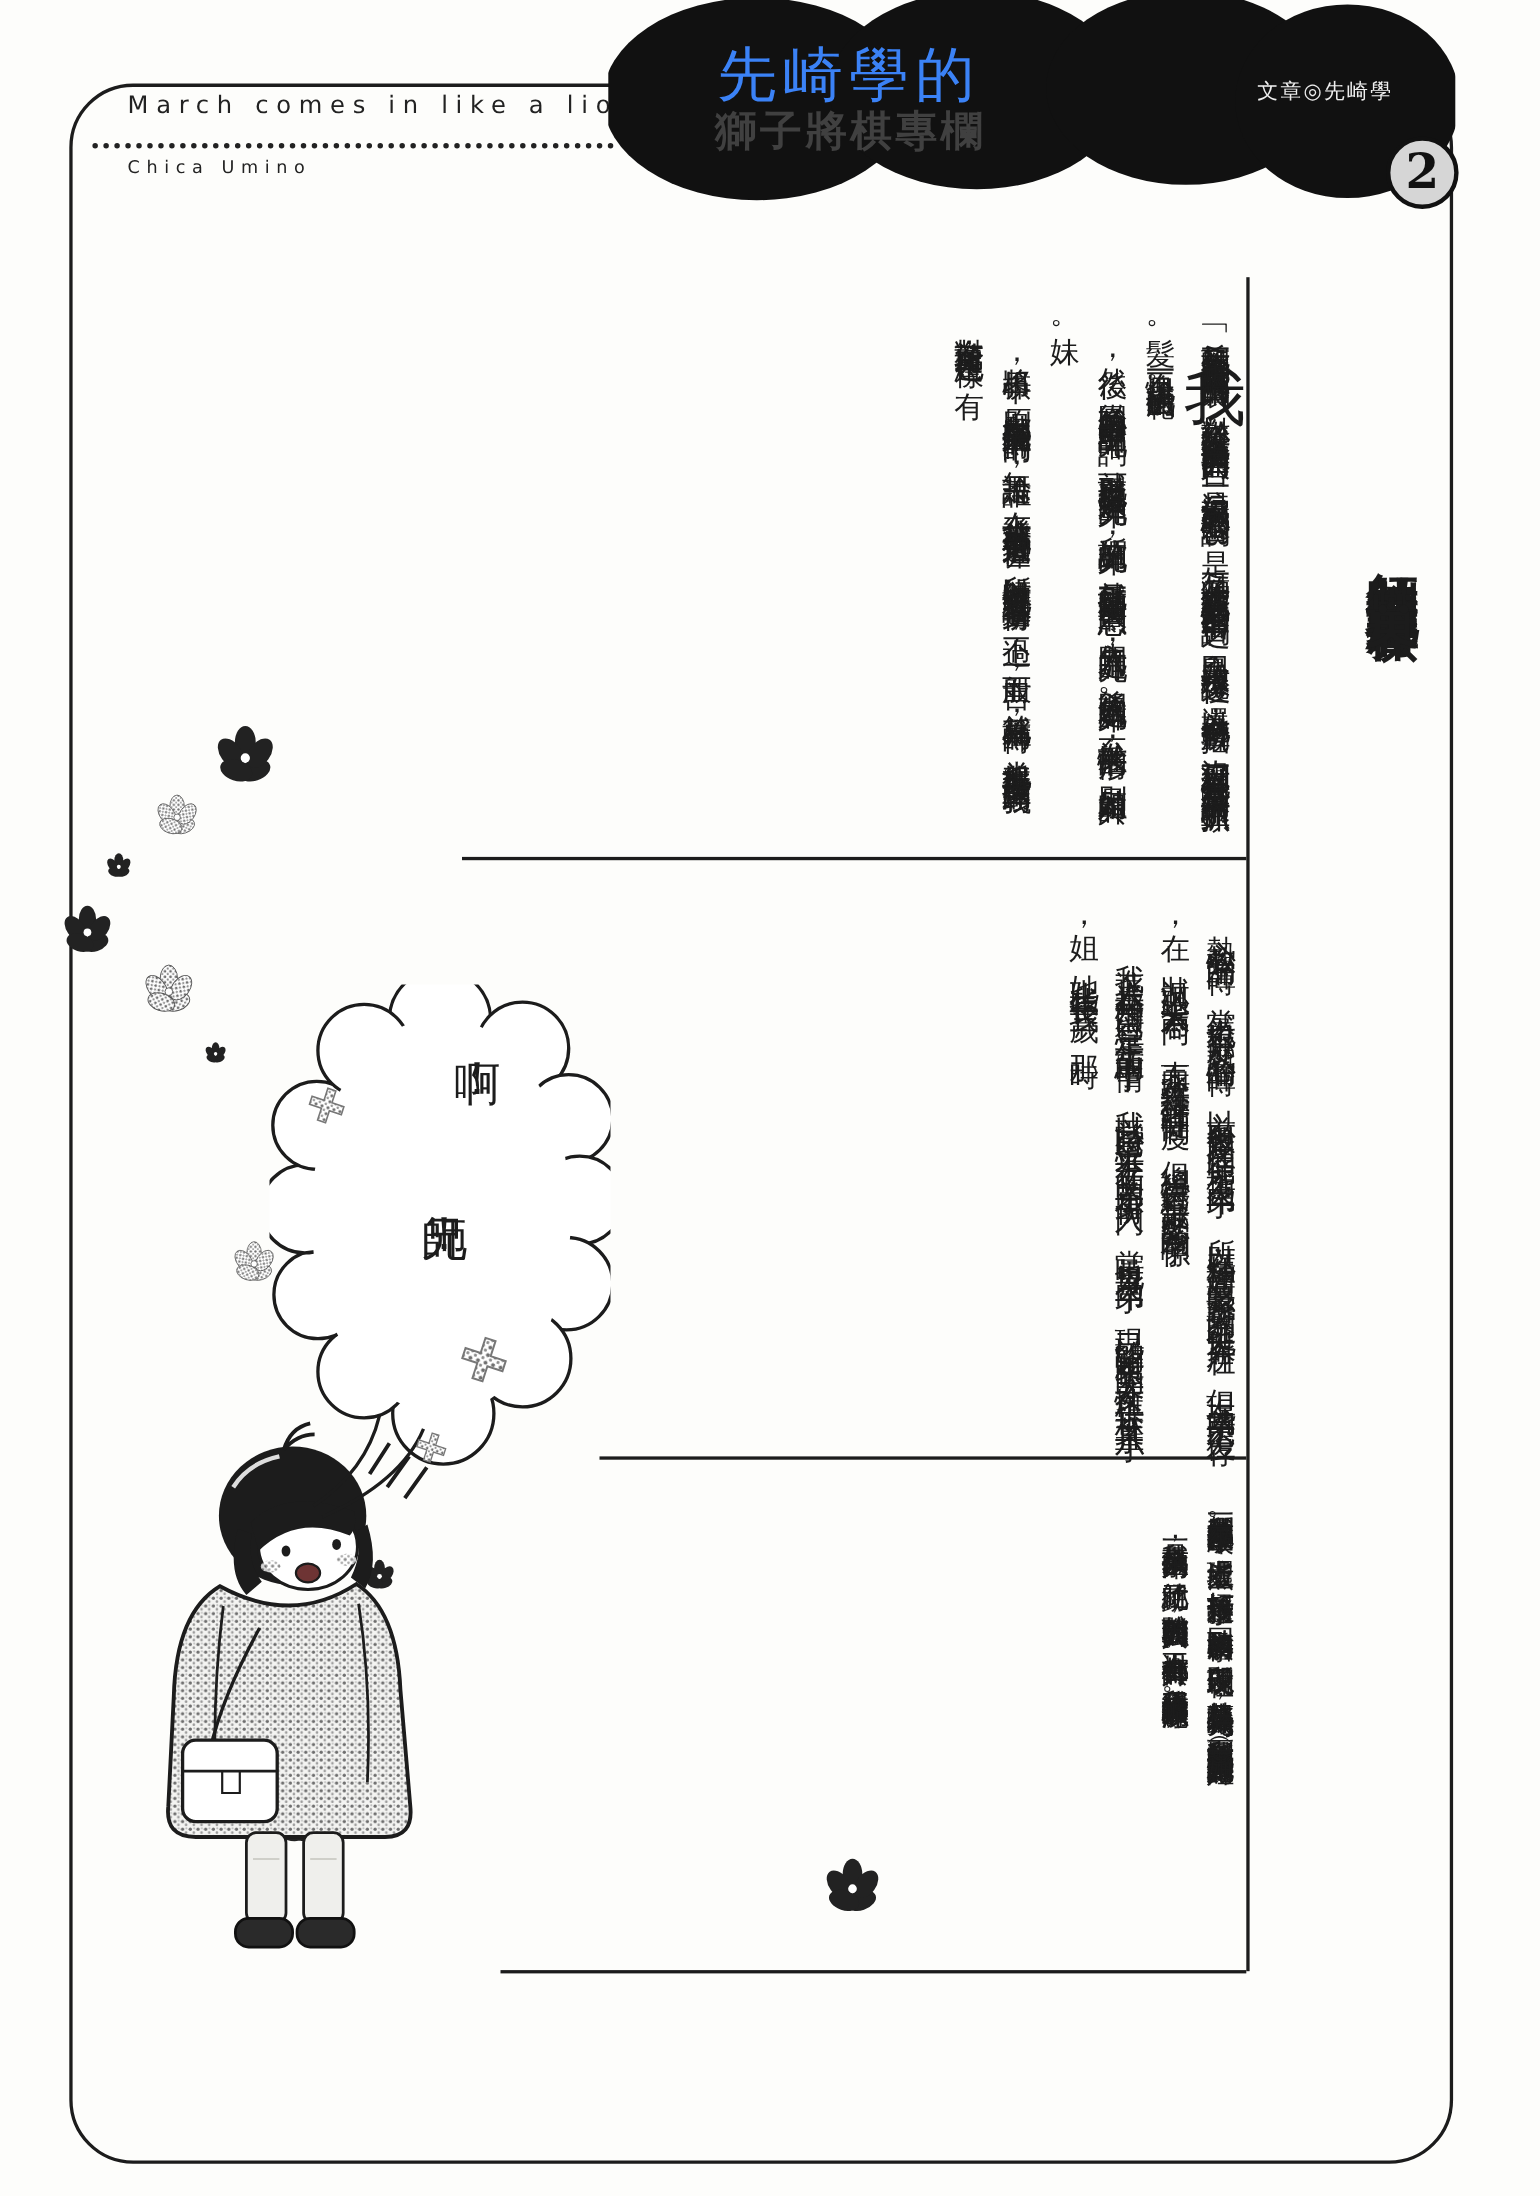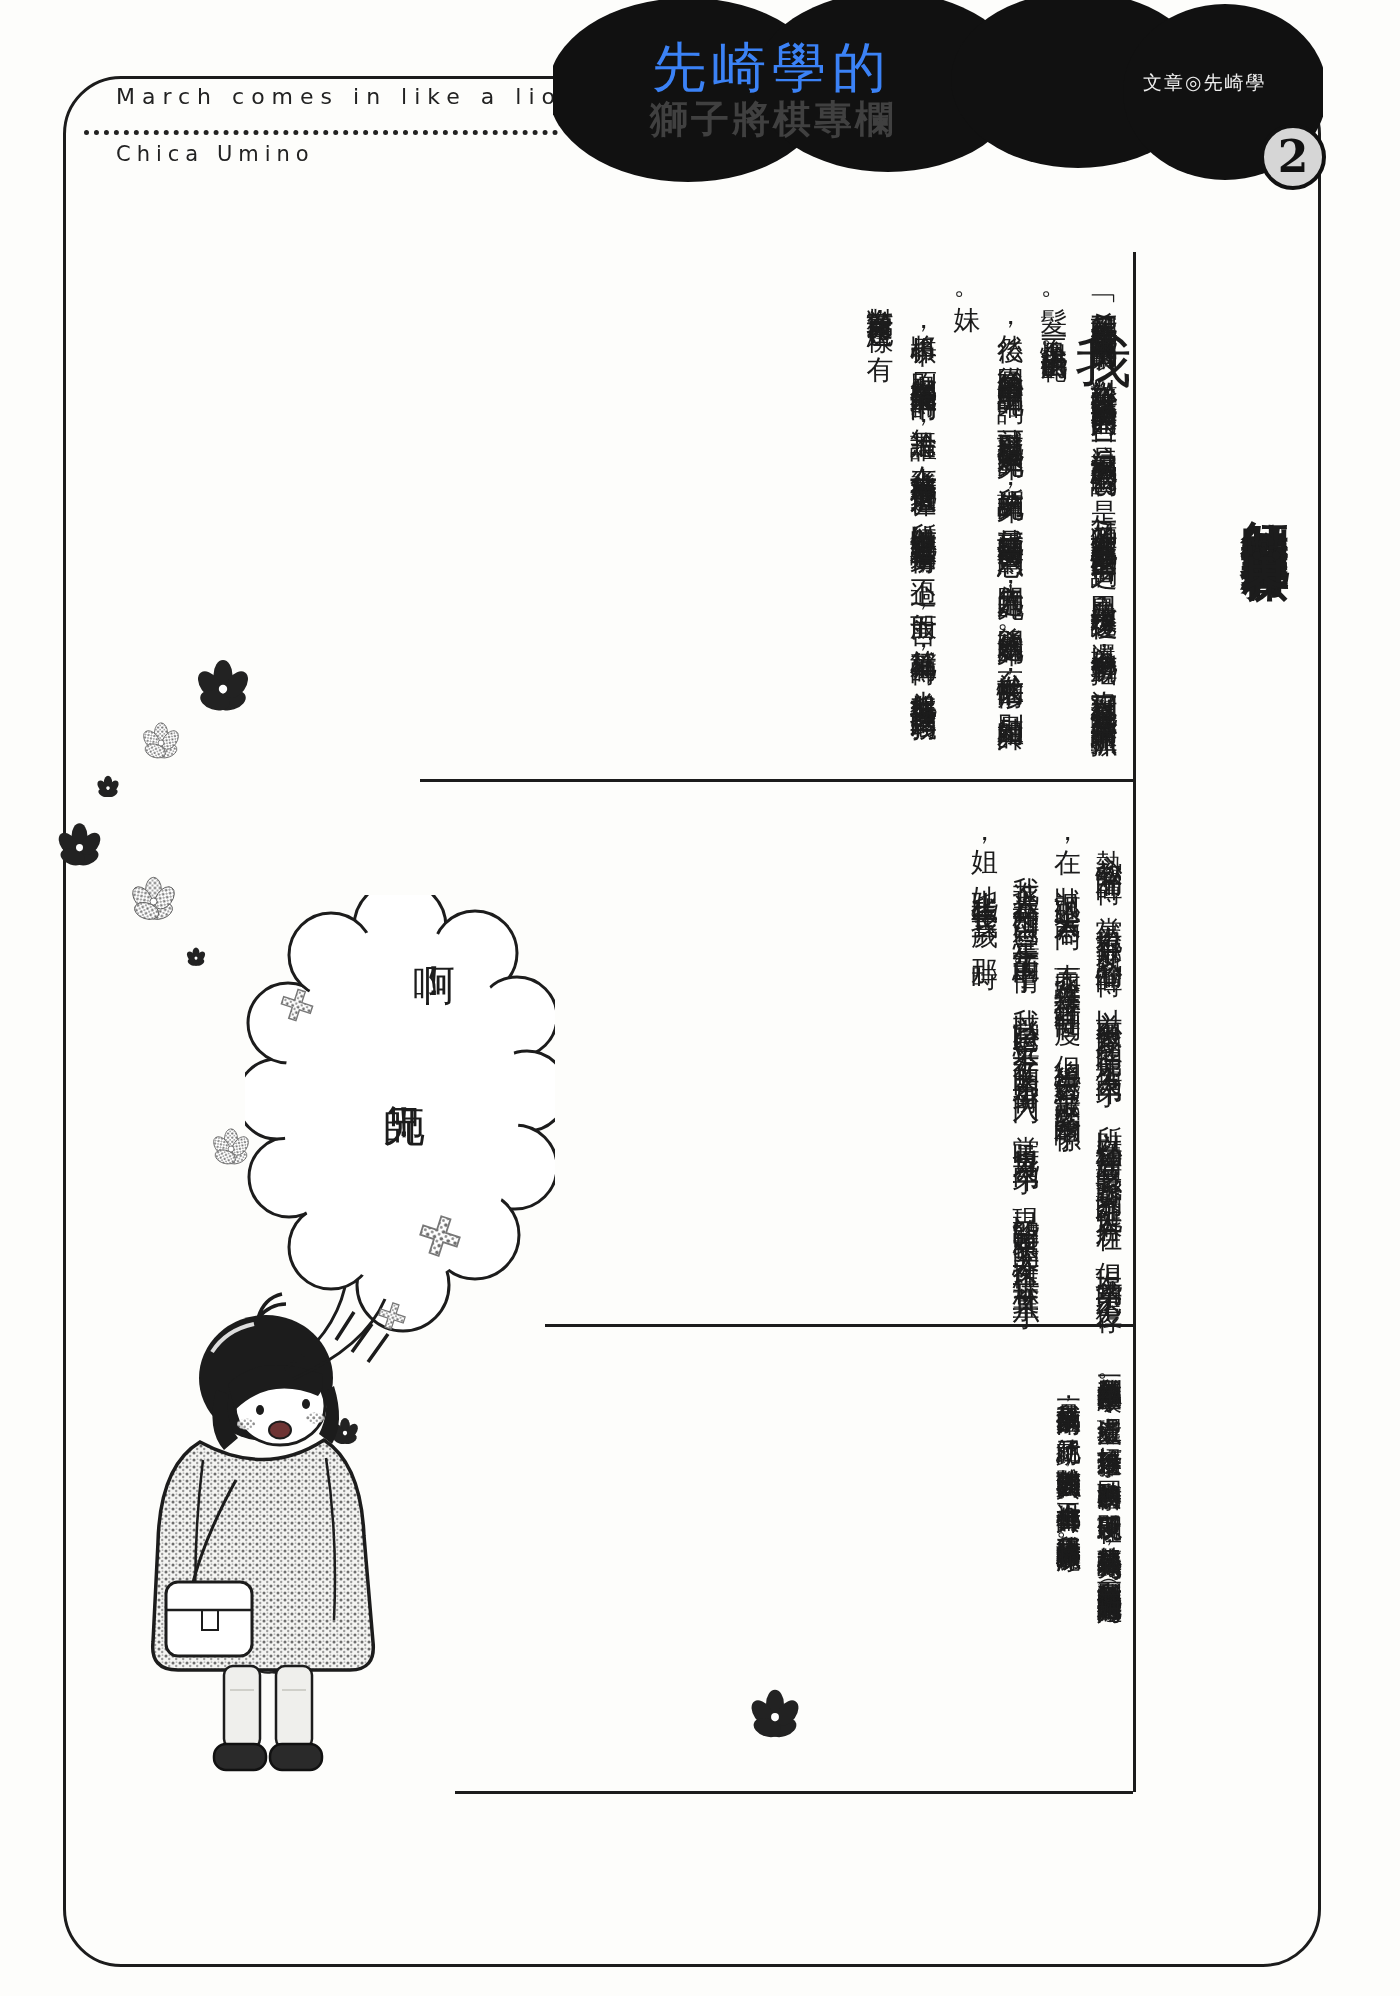--- a/index.html
+++ b/index.html
@@ -14,21 +14,21 @@
   .page-border{
     left:63px;top:76px;width:1252px;height:1885px;
     border:3px solid #1c1c1c;border-radius:58px;
   }
   .rule{background:#1c1c1c;}
   
   .series-title{left:116px;top:84px;font-family:"DejaVu Sans","Liberation Sans",sans-serif;
     font-size:22px;letter-spacing:7px;color:#222;}
   .dotted-line{left:84px;top:130px;width:474px;height:0;border-top:5px dotted #222;}
   .series-author{left:116px;top:142px;font-family:"DejaVu Sans","Liberation Sans",sans-serif;
-    font-size:21px;letter-spacing:6px;color:#222;}
+    font-size:16px;letter-spacing:6px;color:#222;}
   
   .blob-svg{left:553px;top:0;}
   .blob-title1{left:652px;top:32px;font-size:54px;font-weight:normal;color:#3b82f6;letter-spacing:6px;}
   .blob-title2{left:650px;top:94px;font-size:38px;font-weight:bold;color:#404040;letter-spacing:3px;}
   .blob-credit{left:1100px;top:70px;font-size:19px;color:#eee;letter-spacing:2px;}
   .page-badge{
     left:1260px;top:124px;width:58px;height:58px;border-radius:50%;
     border:4px solid #111;background:#d6d6d6;color:#111;
     font-size:44px;line-height:58px;text-align:center;font-weight:bold;z-index:6;
   }

